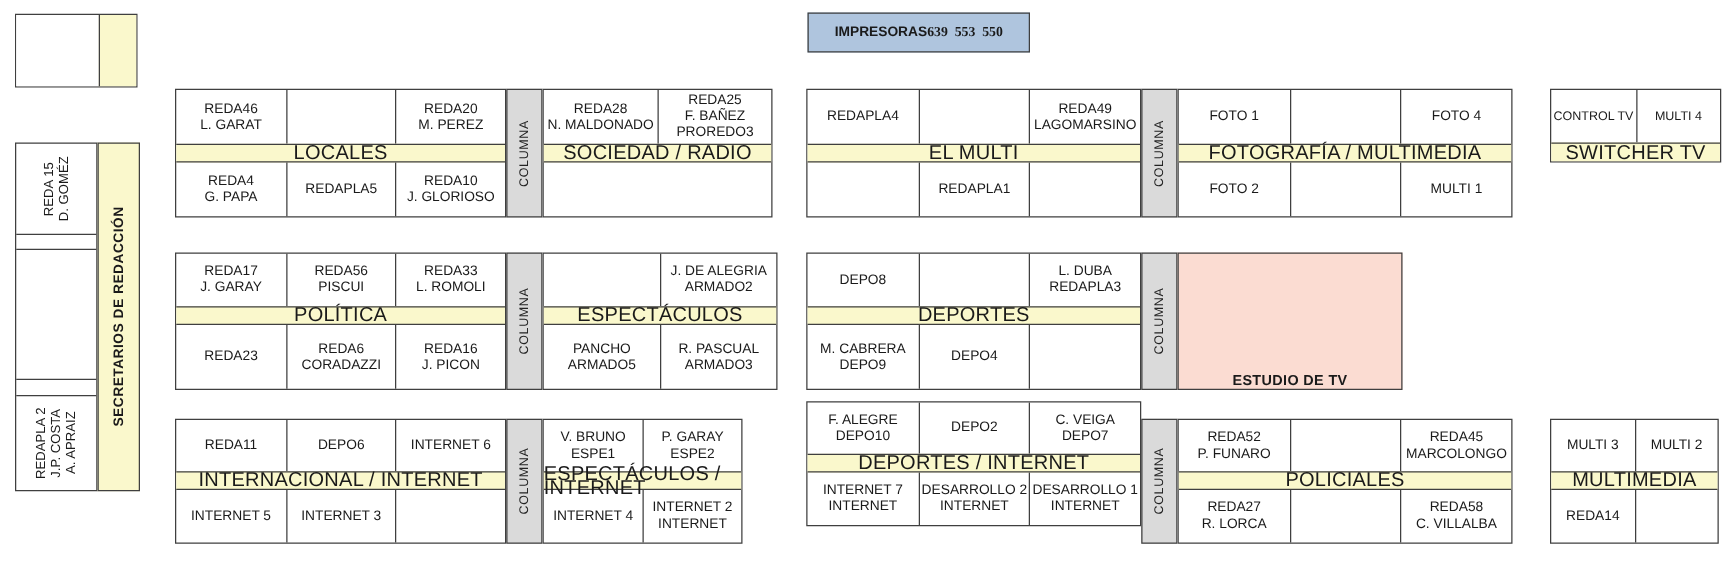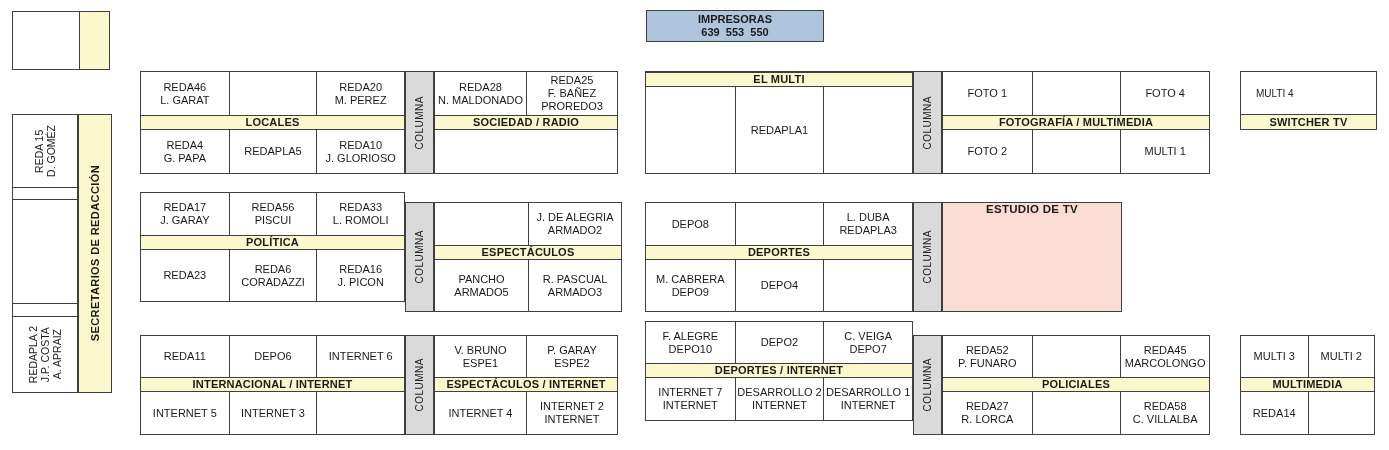--- a/index.html
+++ b/index.html
@@ -25,21 +25,21 @@
     display:flex;align-items:center;justify-content:center;text-align:center;
     white-space:pre-line;font-size:11px;line-height:13px;box-sizing:border-box;
     overflow:hidden;
   }
   .cell + .cell{border-left:1.5px solid var(--border);}
   .band{
     height:15px;flex:0 0 15px;box-sizing:border-box;
     border-top:1.5px solid var(--border);border-bottom:1.5px solid var(--border);
     background:var(--band-yellow);
     display:flex;align-items:center;justify-content:center;
-    font-size:11px;font-weight:bold;letter-spacing:.2px;line-height:11px;
+    font-size:16px;font-weight:normal;letter-spacing:.2px;line-height:11px;
   }
   .r1 .cells-top{height:43px;}
   .r2 .cells-top{height:42px;}
   .r3 .cells-top{height:41px;}
   .cells-bottom{flex:1;}
   .sw .cells-top{flex:1;}
   .sw .cell{font-size:10px;}
   .columna{
     position:absolute;background:var(--column-gray);border:1.5px solid var(--border);
     box-sizing:border-box;display:flex;align-items:center;justify-content:center;
@@ -51,42 +51,42 @@
   .columna .vtext{font-size:10px;letter-spacing:.5px;color:#222;}
   .corner{
     position:absolute;left:12px;top:11px;width:98px;height:59px;
     border:1.5px solid var(--border);box-sizing:border-box;display:flex;
   }
   .corner .wcell{flex:0 0 66px;background:#fff;box-sizing:border-box;}
   .corner .ycell{flex:1;background:var(--band-yellow);border-left:1.5px solid var(--border);box-sizing:border-box;}
   .printers{
     position:absolute;left:646px;top:10px;width:178px;height:32px;
     background:var(--printers-blue);border:1.5px solid var(--border);box-sizing:border-box;
-    display:flex;flex-direction:column;align-items:center;justify-content:center;
+    display:flex;flex-direction:row;align-items:center;justify-content:center;
     font-weight:bold;font-size:11px;line-height:13px;
   }
-  .printers .nums{white-space:pre-wrap;}
+  .printers .nums{white-space:pre-wrap;font-family:Liberation Serif, serif;}
   .sidecol{
     position:absolute;left:12px;top:114px;width:66px;height:279px;
     border:1.5px solid var(--border);box-sizing:border-box;display:flex;flex-direction:column;background:#fff;
   }
   .sdesk,.ssep{box-sizing:border-box;border-bottom:1.5px solid var(--border);
     display:flex;align-items:center;justify-content:center;}
   .sidecol > :last-child{border-bottom:none;}
   .sdesk .vtext{font-size:10.5px;line-height:12px;}
   .secrestrip{
     position:absolute;left:78px;top:114px;width:34px;height:279px;
     border:1.5px solid var(--border);box-sizing:border-box;background:var(--band-yellow);
     display:flex;align-items:center;justify-content:center;
   }
   .secrestrip .vtext{font-size:11px;font-weight:bold;letter-spacing:.4px;}
   .studio{
     position:absolute;left:942px;top:202px;width:180px;height:110px;
     background:var(--studio-pink);border:1.5px solid var(--border);box-sizing:border-box;
-    display:flex;align-items:flex-start;justify-content:center;
+    display:flex;align-items:flex-end;justify-content:center;
     font-weight:bold;font-size:11.5px;letter-spacing:.3px;
   }
 </style>
 </head>
 <body>
 
 <div class="canvas">
 
   <div class="corner">
     <div class="wcell"></div>
@@ -147,20 +147,26 @@
 F. BAÑEZ
 PROREDO3</div>
     </div>
     <div class="band">SOCIEDAD / RADIO</div>
     <div class="cells cells-bottom c2">
       <div class="cell"></div>
     </div>
   </div>
 
   <div class="block r1" style="left:645px;top:71px;width:268px;height:103px">
+    <div class="cells cells-top c3">
+      <div class="cell">REDAPLA4</div>
+      <div class="cell"></div>
+      <div class="cell">REDA49
+LAGOMARSINO</div>
+    </div>
     <div class="band">EL MULTI</div>
     <div class="cells cells-bottom c3">
       <div class="cell"></div>
       <div class="cell">REDAPLA1</div>
       <div class="cell"></div>
     </div>
   </div>
 
   <div class="columna" style="left:913px;top:71px;width:29px;height:103px">
     <span class="vtext">COLUMNA</span>
@@ -175,26 +181,27 @@
     <div class="band">FOTOGRAFÍA / MULTIMEDIA</div>
     <div class="cells cells-bottom c3">
       <div class="cell">FOTO 2</div>
       <div class="cell"></div>
       <div class="cell">MULTI 1</div>
     </div>
   </div>
 
   <div class="block sw" style="left:1240px;top:71px;width:137px;height:59px">
     <div class="cells cells-top c2">
+      <div class="cell">CONTROL TV</div>
       <div class="cell">MULTI 4</div>
     </div>
     <div class="band" style="border-bottom:none">SWITCHER TV</div>
   </div>
 
-  <div class="block r2" style="left:140px;top:192px;width:265px;height:110px">
+  <div class="block r2" style="left:140px;top:202px;width:265px;height:110px">
     <div class="cells cells-top c3">
       <div class="cell">REDA17
 J. GARAY</div>
       <div class="cell">REDA56
 PISCUI</div>
       <div class="cell">REDA33
 L. ROMOLI</div>
     </div>
     <div class="band">POLÍTICA</div>
     <div class="cells cells-bottom c3">
@@ -260,21 +267,21 @@
       <div class="cell">INTERNET 5</div>
       <div class="cell">INTERNET 3</div>
       <div class="cell"></div>
     </div>
   </div>
 
   <div class="columna" style="left:405px;top:335px;width:29px;height:100px">
     <span class="vtext">COLUMNA</span>
   </div>
 
-  <div class="block r3" style="left:434px;top:335px;width:184px;height:100px">
+  <div class="block r3" style="left:434px;top:335px;width:160px;height:100px">
     <div class="cells cells-top c2">
       <div class="cell">V. BRUNO
 ESPE1</div>
       <div class="cell">P. GARAY
 ESPE2</div>
     </div>
     <div class="band">ESPECTÁCULOS / INTERNET</div>
     <div class="cells cells-bottom c2">
       <div class="cell">INTERNET 4</div>
       <div class="cell">INTERNET 2

